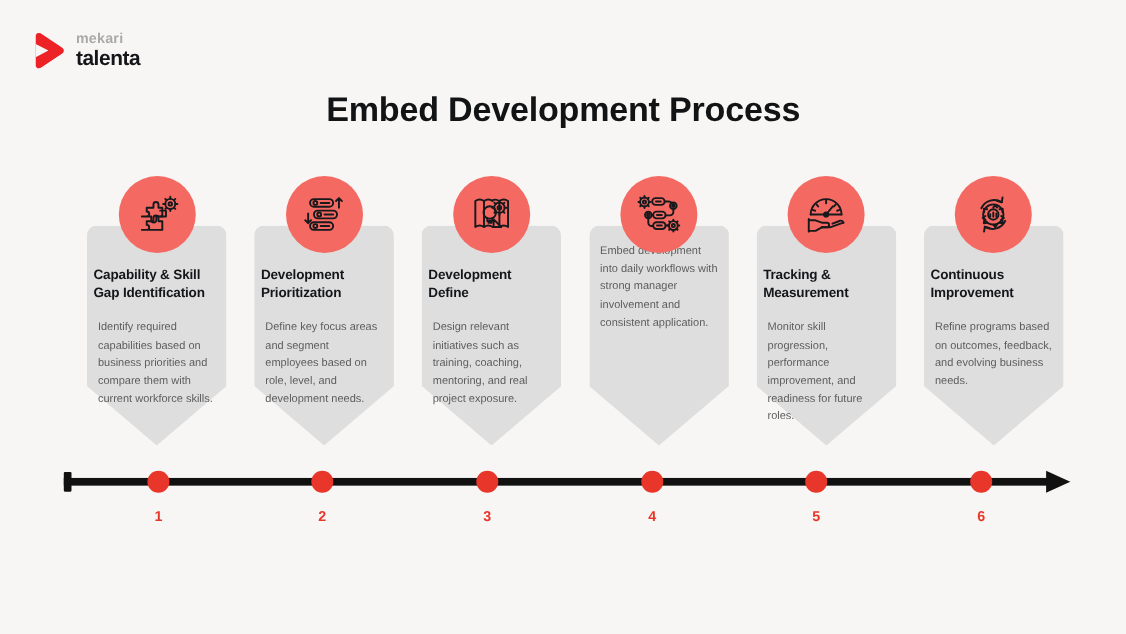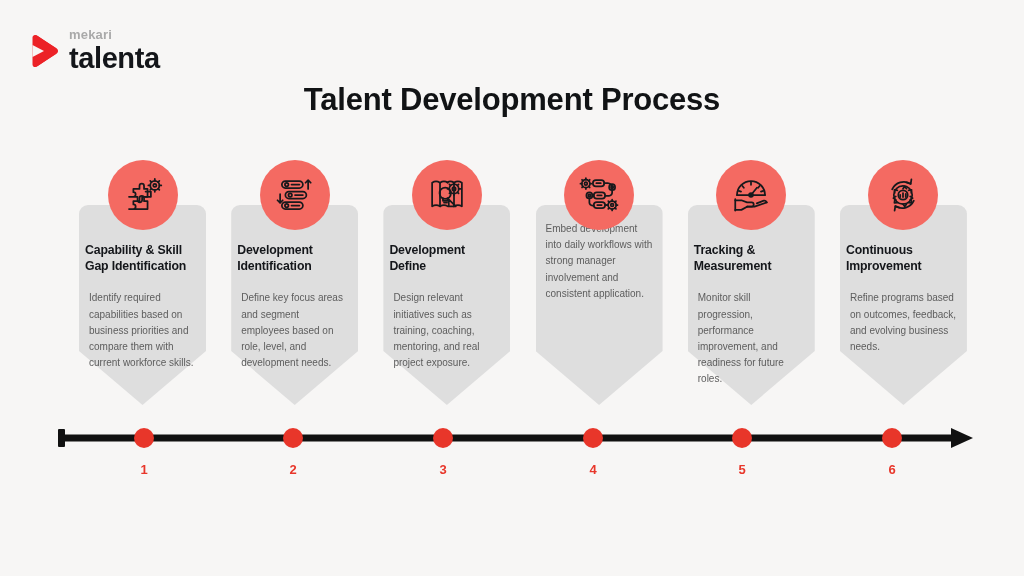--- a/index.html
+++ b/index.html
@@ -40,21 +40,21 @@
     line-height: 1;
   }
   .logo-top {
     font-size: 13px;
     color: #a9a9a9;
     font-weight: 600;
     letter-spacing: .2px;
     margin-bottom: 3px;
   }
   .logo-bottom {
-    font-size: 29px;
+    font-size: 19px;
     color: #14161a;
     font-weight: 700;
     letter-spacing: -.4px;
   }
 
   
   .page-title {
     position: absolute;
     top: 82px;
     left: 0;
@@ -173,21 +173,21 @@
                M3 4 L3 30 L16 17 Z" fill="#ec2227"></path>
       <path d="M2.5 3.5 C2.5 1 5.5 0 7.8 1.9 L25.5 14 C27.8 15.6 27.8 18.4 25.5 20 L7.8 32.1 C5.5 34 2.5 33 2.5 30.5 Z" fill="#ec2227"></path>
       <path d="M2.5 11 L14 17 L2.5 23 Z" fill="#f7f6f5"></path>
     </svg>
     <div class="logo-words">
       <span class="logo-top">mekari</span>
       <span class="logo-bottom">talenta</span>
     </div>
   </div>
 
-  <div class="page-title">Talent Development Process</div>
+  <div class="page-title">Embed Development Process</div>
 
   <div class="cards">
 
     <div class="card">
       <div class="card-body"></div>
       <div class="card-icon">
         <svg viewBox="0 0 48 48" fill="none" stroke="#17191c" stroke-width="2" stroke-linejoin="round" stroke-linecap="round">
           <path d="M8 26h5a2.6 2.6 0 0 0 0-5.2V17h7v-3.4a2.6 2.6 0 0 1 5.2 0V17h4v9h-6.2v3.8a2.6 2.6 0 0 1-5.2 0V26H8z"></path>
           <path d="M8 40h5a2.6 2.6 0 0 0 0-5.2V31h7v-3.4a2.6 2.6 0 0 1 5.2 0V31h4v9h-21z"></path>
           <path d="M27 26h6v-6h-6"></path>
@@ -213,21 +213,21 @@
           <circle cx="18.5" cy="24" r="2"></circle>
           <path d="M24 24h9"></path>
           <rect x="9" y="32" width="24" height="8" rx="4"></rect>
           <circle cx="14.5" cy="36" r="2"></circle>
           <path d="M20 36h9"></path>
           <path d="M39 17V7m0 0-3 3m3-3 3 3"></path>
           <path d="M7 23v10m0 0 3-3m-3 3-3-3"></path>
         </svg>
       </div>
       <div class="card-text">
-        <div class="card-heading">Development Identification</div>
+        <div class="card-heading">Development Prioritization</div>
         <div class="card-desc">Define key focus areas and segment employees based on role, level, and development needs.</div>
       </div>
     </div>
 
     <div class="card">
       <div class="card-body"></div>
       <div class="card-icon">
         <svg viewBox="0 0 48 48" fill="none" stroke="#17191c" stroke-width="2" stroke-linejoin="round" stroke-linecap="round">
           <path d="M7 10c3-2 6-2 9 0v27c-3-2-6-2-9 0z"></path>
           <path d="M41 10c-3-2-6-2-9 0v27c3-2 6-2 9 0z"></path>

